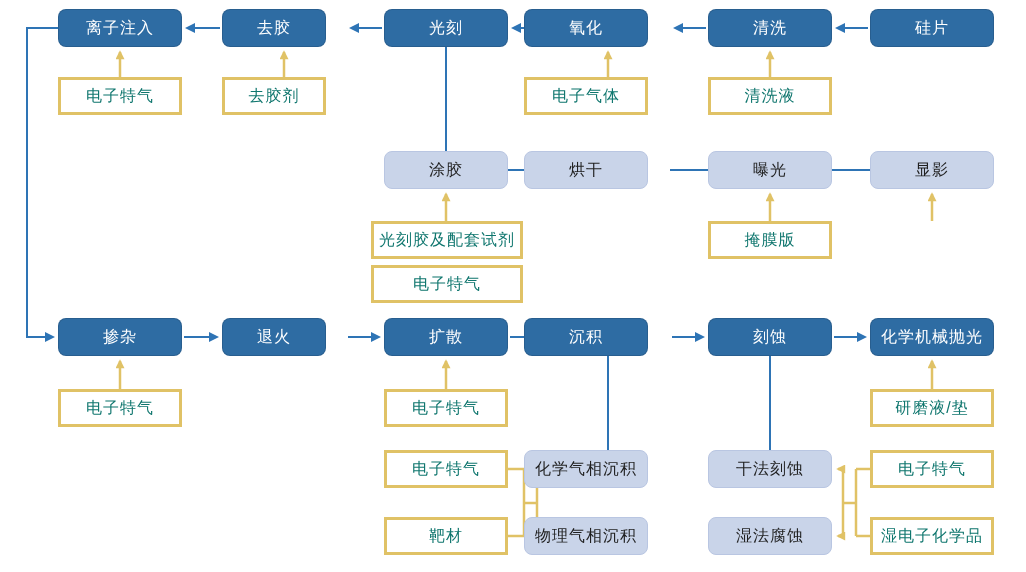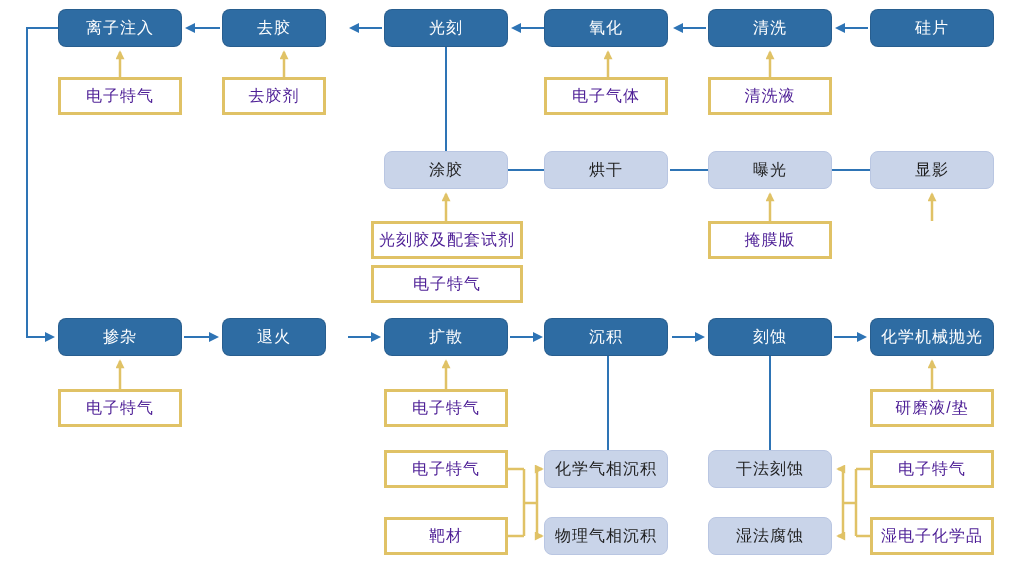--- a/index.html
+++ b/index.html
@@ -26,24 +26,24 @@
     position:absolute;
     height:38px;
     display:flex;align-items:center;justify-content:center;
     box-sizing:border-box;
     font-size:16px;
     letter-spacing:1px;
     white-space:nowrap;
   }
   .dark{background:var(--process-dark);color:#ffffff;border-radius:8px;border:1px solid rgba(0,0,0,.12);text-align:center;}
   .light{background:var(--process-light);color:var(--text-dark);border-radius:8px;border:1px solid #b9c6e2;}
-  .supply{background:#ffffff;color:#4c1d95;border:3px solid var(--supply-border);}
+  .supply{background:#ffffff;color:#0f766e;border:3px solid var(--supply-border);}
   
   .c1{left:58px;width:124px}.c2{left:222px;width:104px}.c3{left:384px;width:124px}
-  .c4{left:544px;width:124px}.c5{left:708px;width:124px}.c6{left:870px;width:124px}
+  .c4{left:524px;width:124px}.c5{left:708px;width:124px}.c6{left:870px;width:124px}
   .cw{left:371px;width:152px}
   
   .r1{top:9px}.r1s{top:77px}
   .r2{top:151px}.r2s{top:221px}.r2s2{top:265px}
   .r3{top:318px}.r3s{top:389px}
   .r4a{top:450px}.r4b{top:517px}
 </style>
 </head>
 <body>
 

